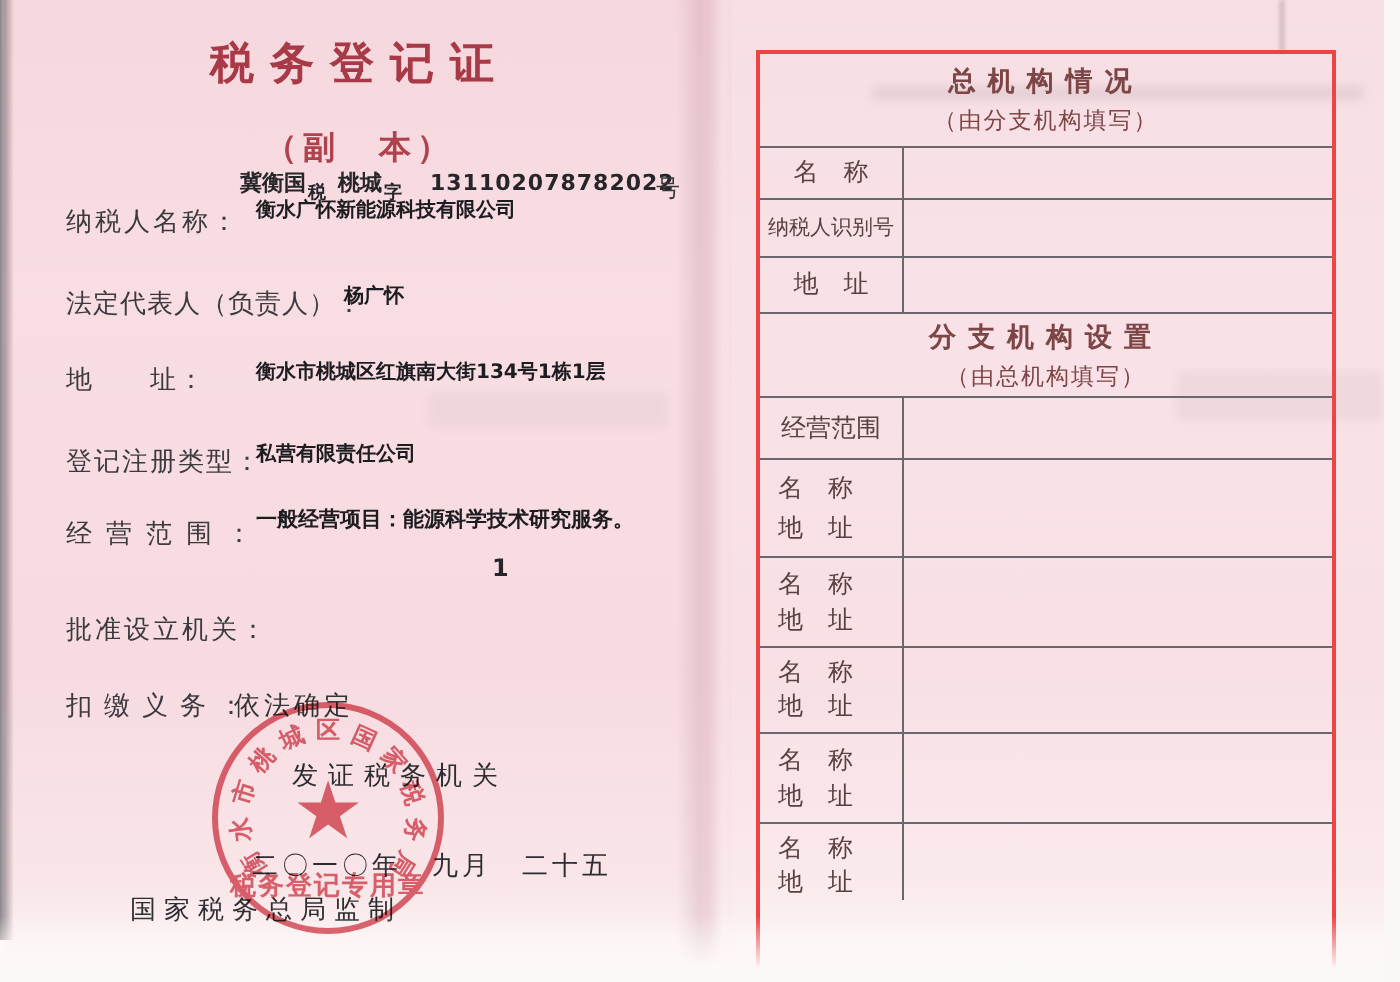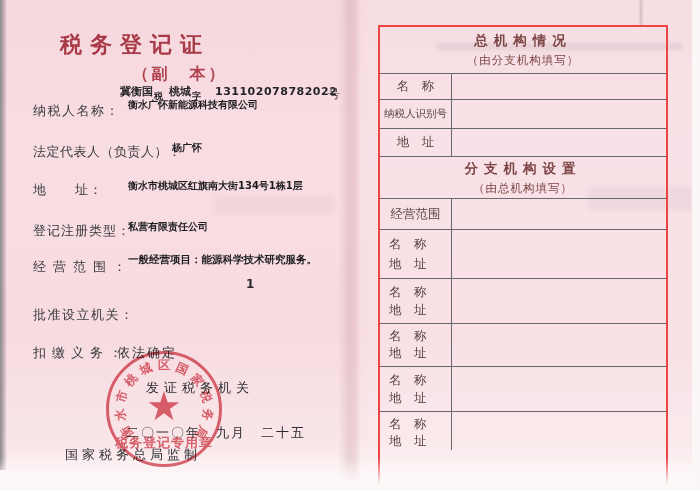--- a/index.html
+++ b/index.html
@@ -17,21 +17,21 @@
   .edge-left{position:absolute;left:0;top:0;width:7px;height:470px;
     background:linear-gradient(90deg,rgba(45,38,44,0.55),rgba(45,38,44,0));}
   .edge-bottom{position:absolute;left:0;top:458px;width:700px;height:33px;
     background:linear-gradient(180deg,rgba(253,248,248,0),#fdf8f8 80%);}
   .edge-right{position:absolute;right:0;top:0;width:8px;height:491px;background:#fcf7f7;}
   .crease{position:absolute;left:640px;top:0;width:2px;height:26px;
     background:rgba(120,95,108,0.35);filter:blur(1px);}
   .smudge{position:absolute;background:rgba(140,128,142,0.16);filter:blur(2px);border-radius:3px;}
 
   
-  .cert-title{position:absolute;left:60px;top:30px;width:240px;text-align:left;
+  .cert-title{position:absolute;left:60px;top:17px;width:240px;text-align:center;
     font-size:22px;font-weight:bold;letter-spacing:8px;color:#a83946;}
   .cert-subtitle{position:absolute;left:60px;top:64px;width:240px;text-align:center;
     font-size:16px;font-weight:bold;letter-spacing:3px;color:#b0424e;}
   .serial{position:absolute;left:120px;top:84px;font-size:11px;font-weight:bold;color:#26262a;
     font-family:"DejaVu Sans","Liberation Sans",sans-serif;}
   .serial .sub{font-size:9px;position:relative;top:4px;margin:0 6px 0 1px;}
   .serial .num{margin-left:8px;letter-spacing:0.5px;}
   .serial-suffix{position:absolute;left:328px;top:86px;font-size:12px;color:#3a3a3e;}
 
   .fld-label{position:absolute;font-size:13px;color:#3b3b3f;white-space:nowrap;}

